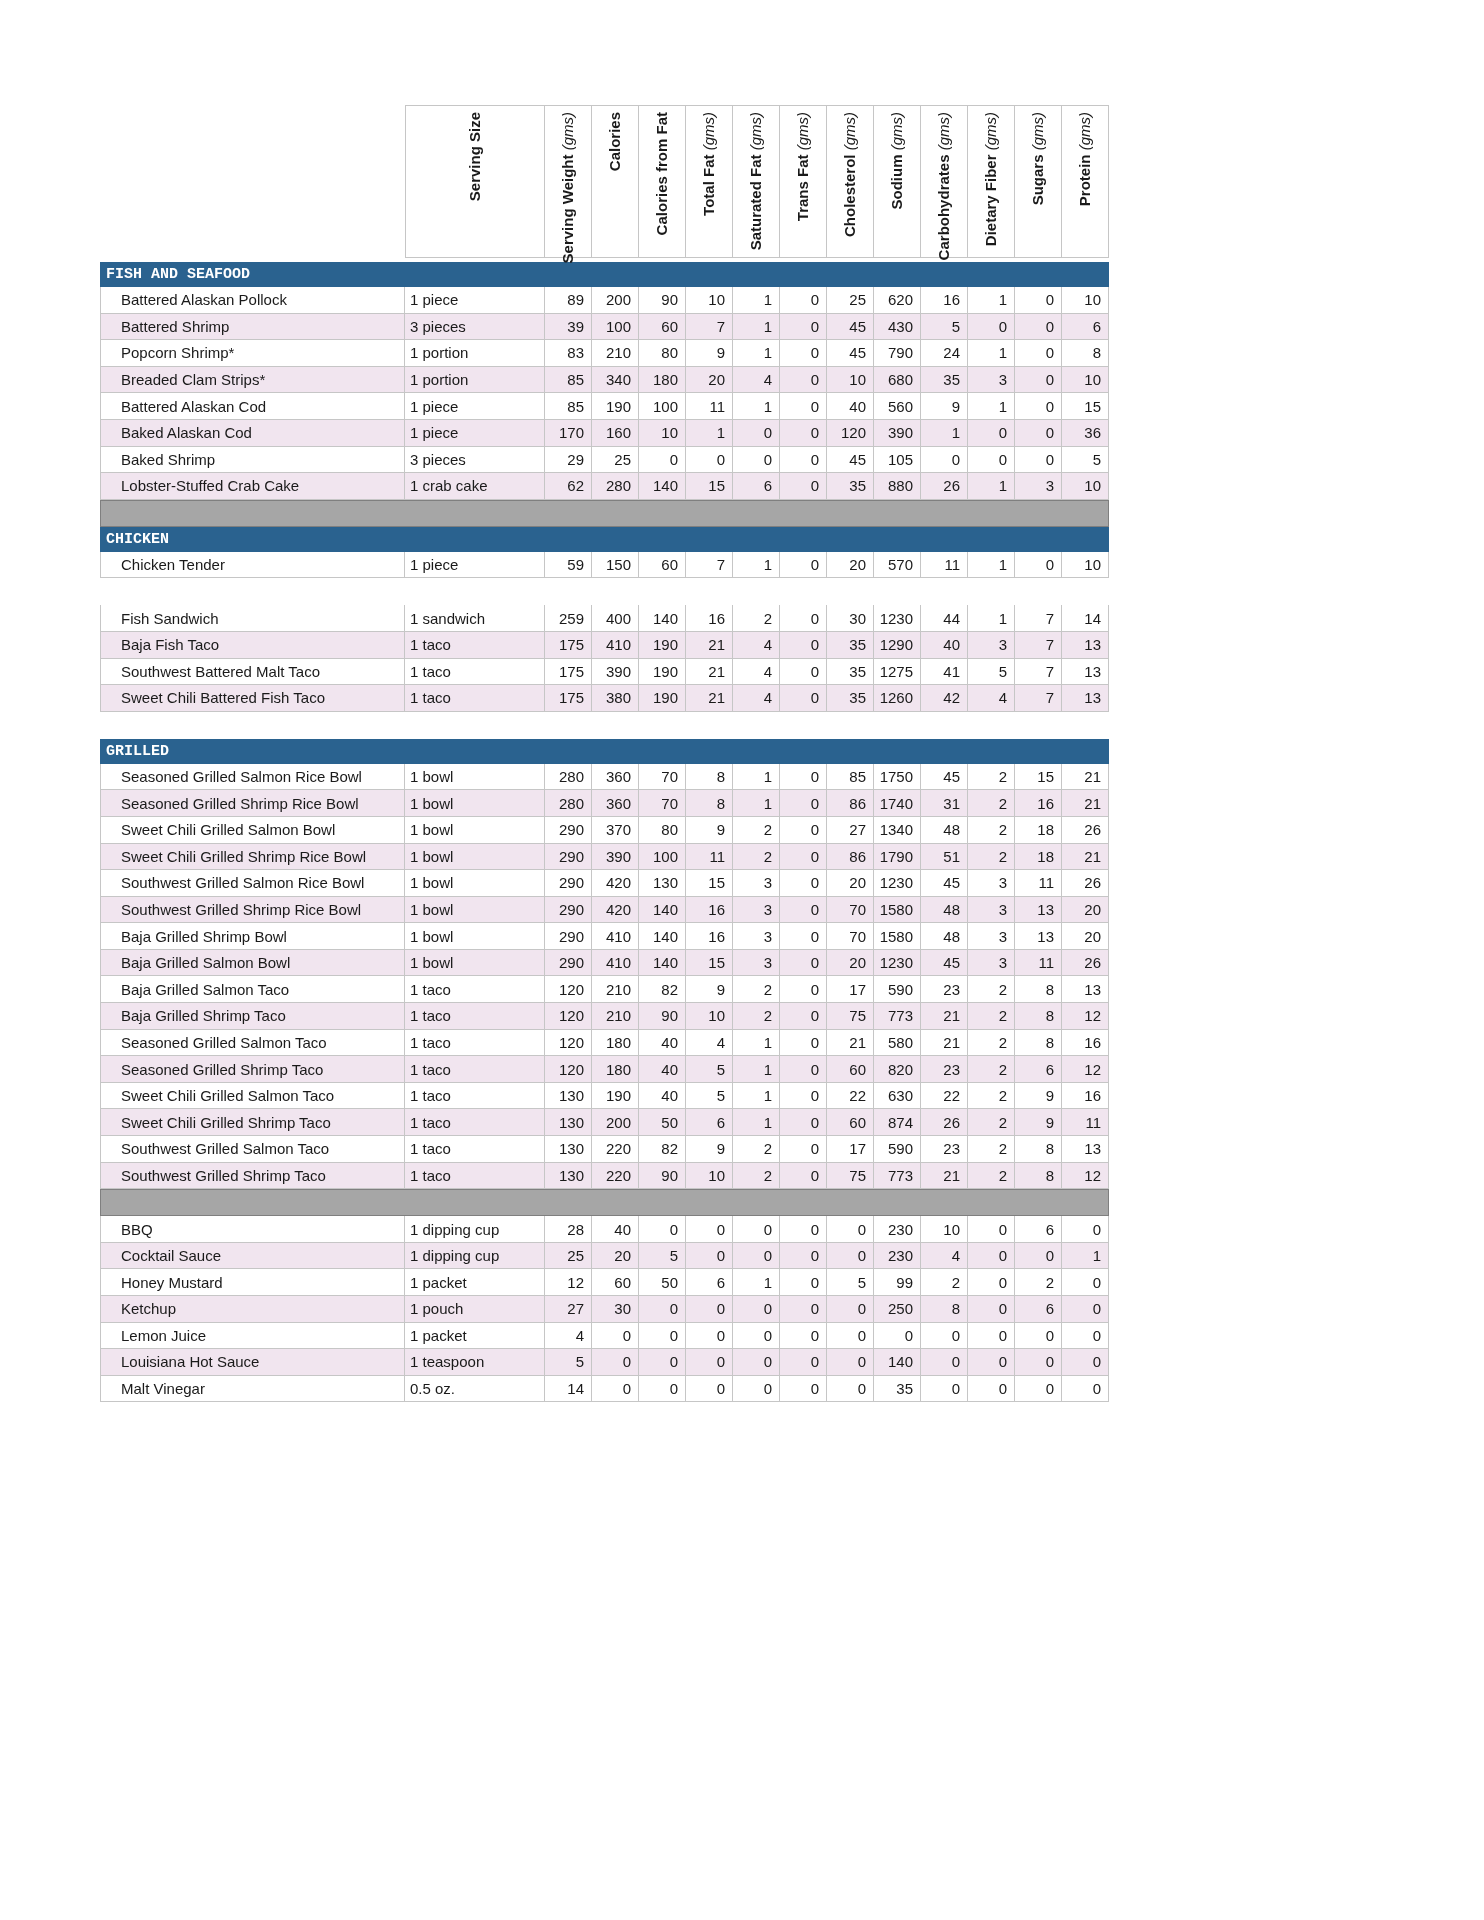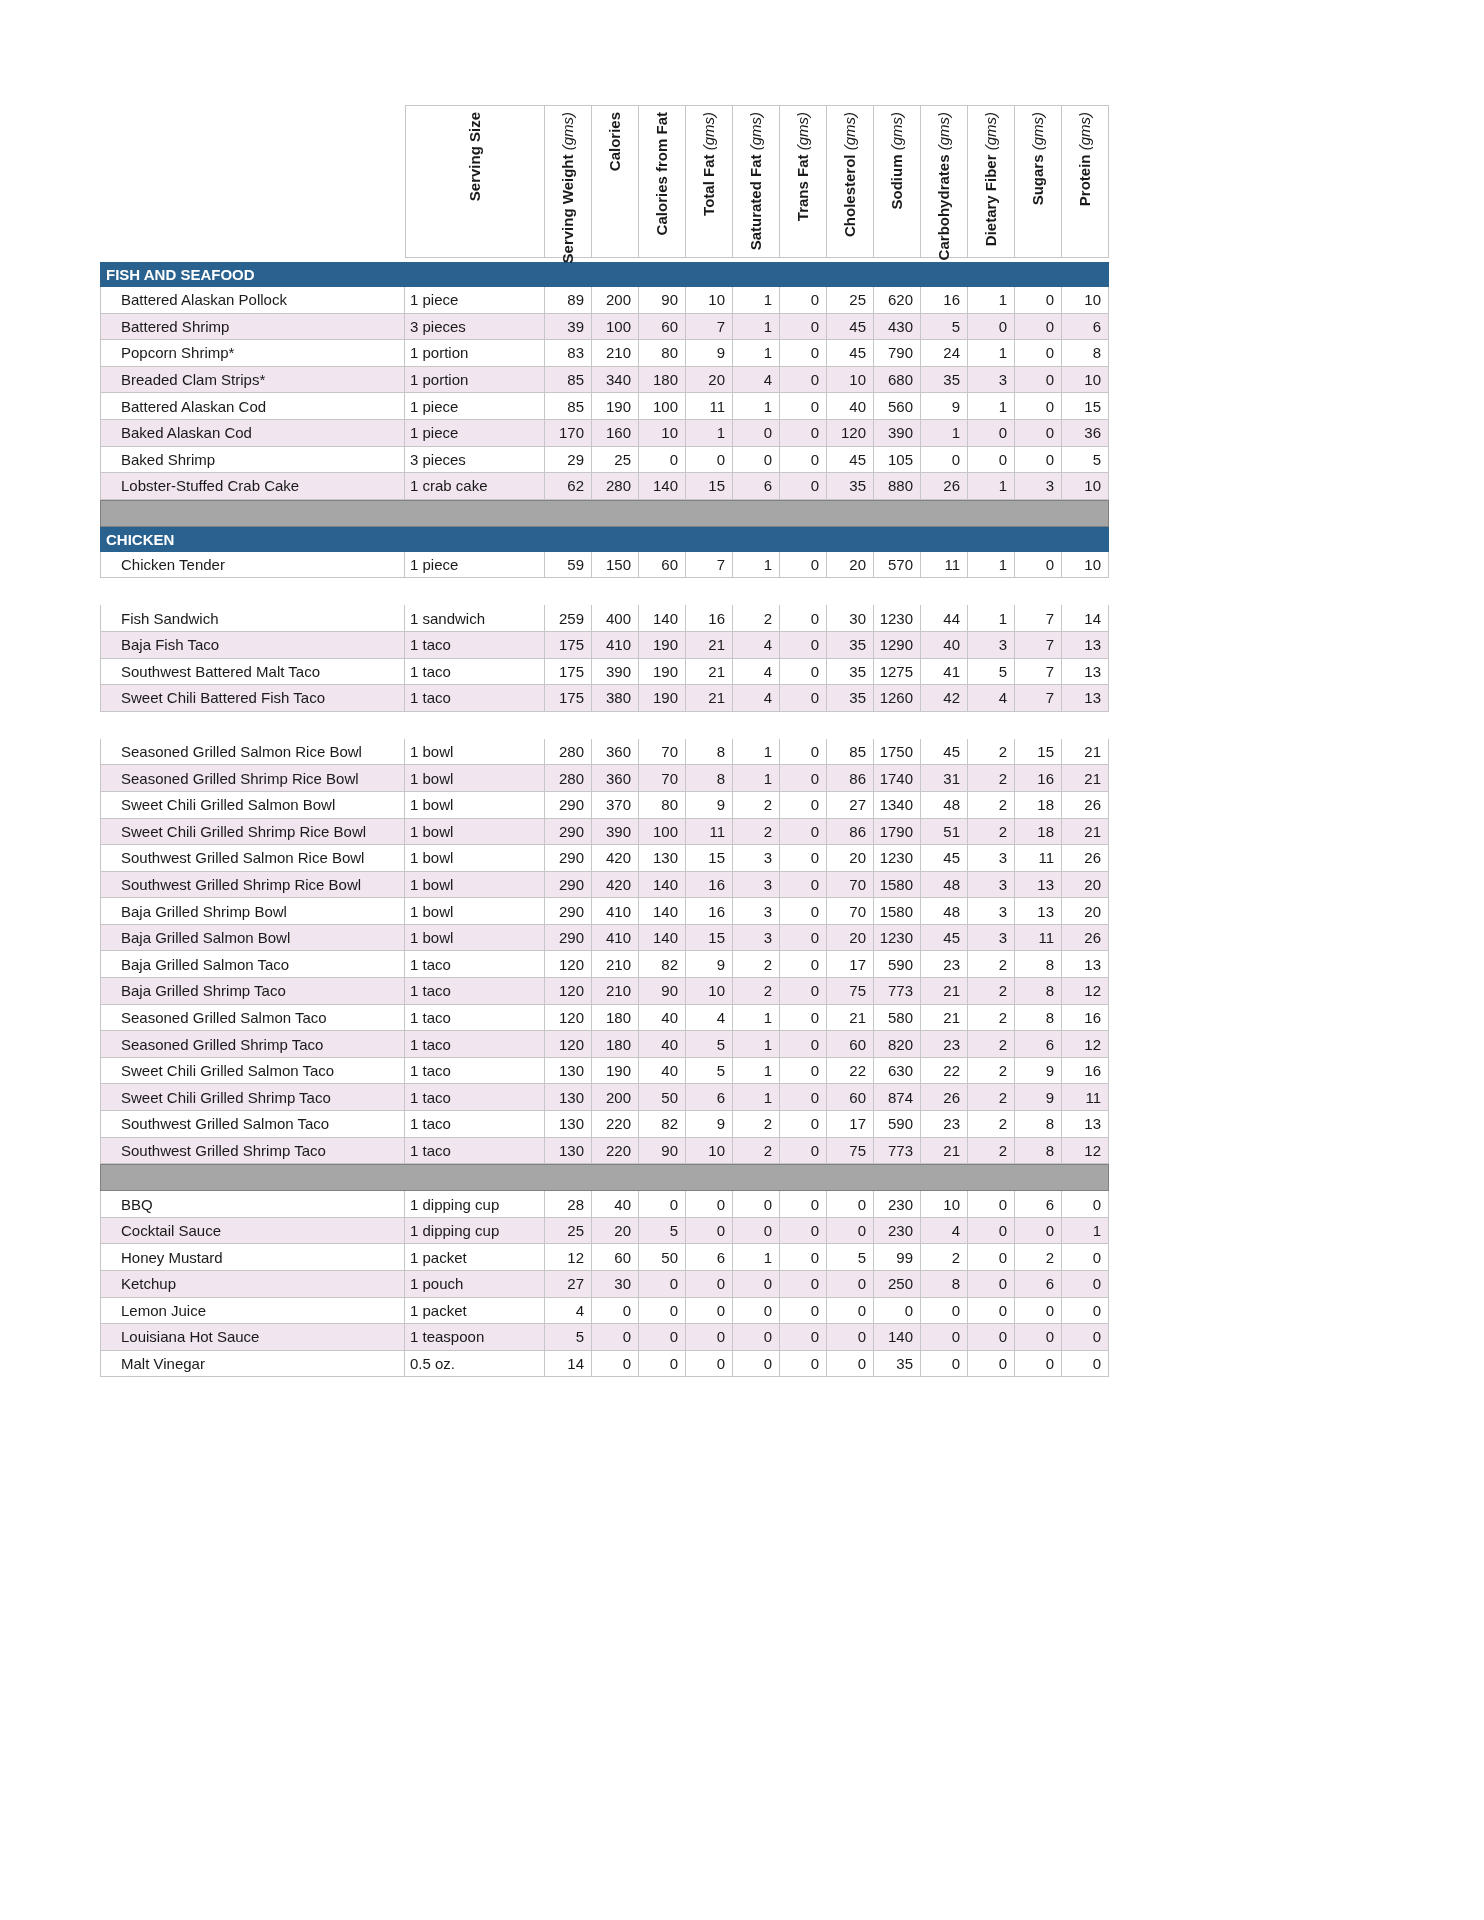--- a/index.html
+++ b/index.html
@@ -37,21 +37,21 @@
     transform:rotate(180deg);
     white-space:nowrap;
     font-size:15px;font-weight:bold;line-height:1.05;
   }
   .hunit{font-style:italic;font-weight:normal}
 
   
   .sec-header{
     width:1009px;height:25px;background:var(--blue);
     color:#fff;font-weight:bold;font-size:15px;
-    display:flex;align-items:center;padding-left:6px;
+    display:flex;align-items:center;padding-left:6px;font-family:Liberation Mono, monospace;
   }
 
   
   .row{display:flex;background:#fff}
   .row.alt .cell{background:var(--alt)}
   .cell{
     height:26.6px;display:flex;align-items:center;
     border-right:1px solid var(--grid);
     border-bottom:1px solid var(--grid);
     font-size:15px;background:#fff;
@@ -321,20 +321,21 @@
       <div class="cell c-num num">4</div>
       <div class="cell c-num num">0</div>
       <div class="cell c-num num">35</div>
       <div class="cell c-num num">1260</div>
       <div class="cell c-num num">42</div>
       <div class="cell c-num num">4</div>
       <div class="cell c-num num">7</div>
       <div class="cell c-num num">13</div>
     </div>
     <div class="gap-spacer"></div>
+    <div class="sec-header">GRILLED</div>
     <div class="row">
       <div class="cell c-name">Seasoned Grilled Salmon Rice Bowl</div>
       <div class="cell c-serv">1 bowl</div>
       <div class="cell c-num num">280</div>
       <div class="cell c-num num">360</div>
       <div class="cell c-num num">70</div>
       <div class="cell c-num num">8</div>
       <div class="cell c-num num">1</div>
       <div class="cell c-num num">0</div>
       <div class="cell c-num num">85</div>

